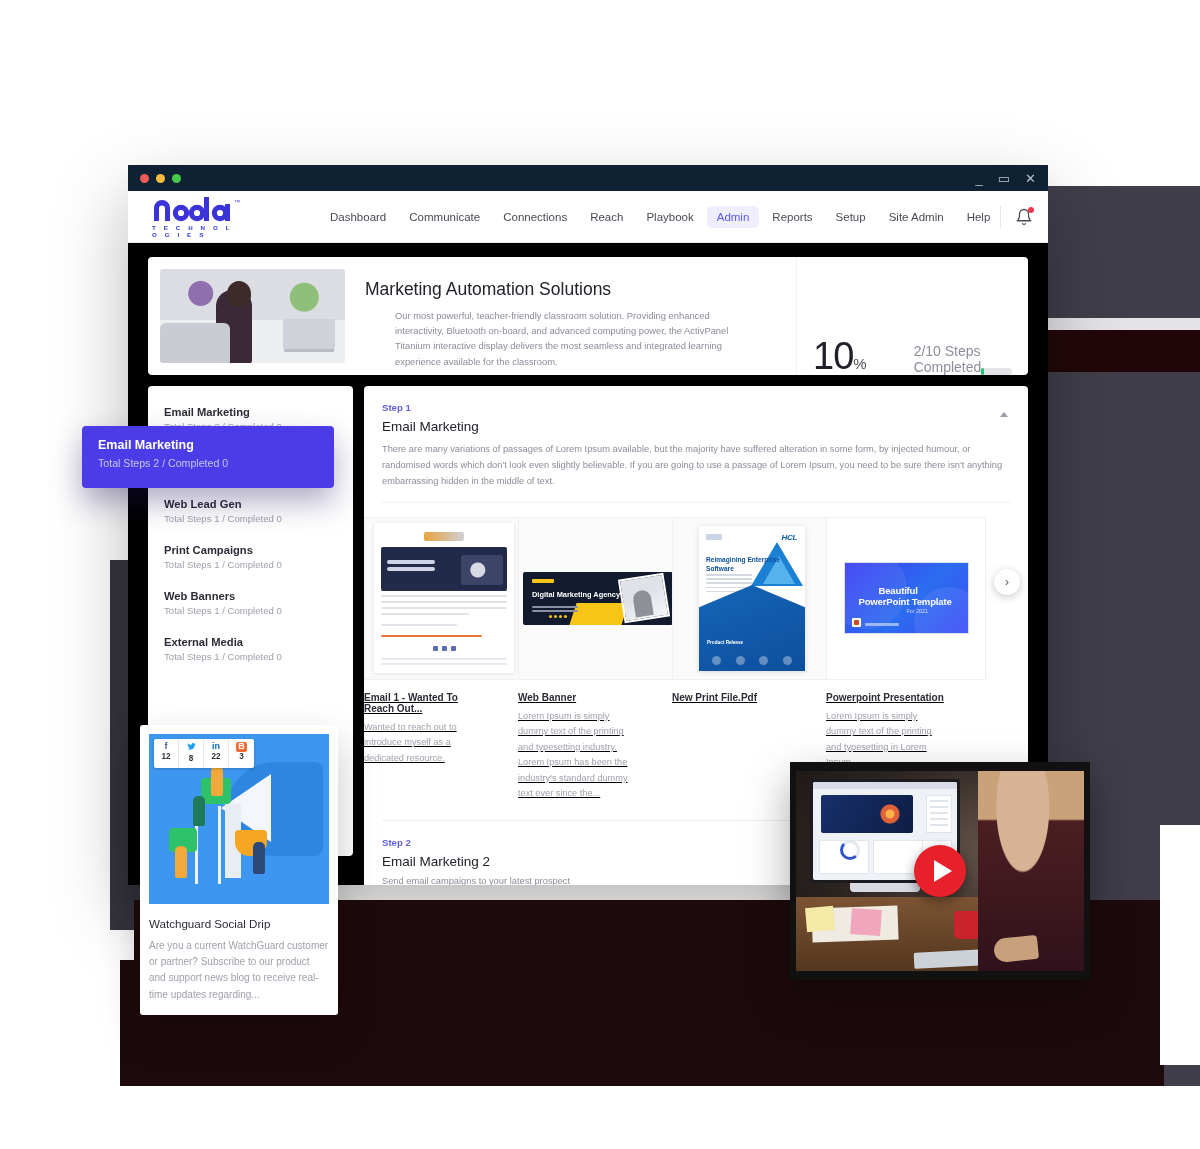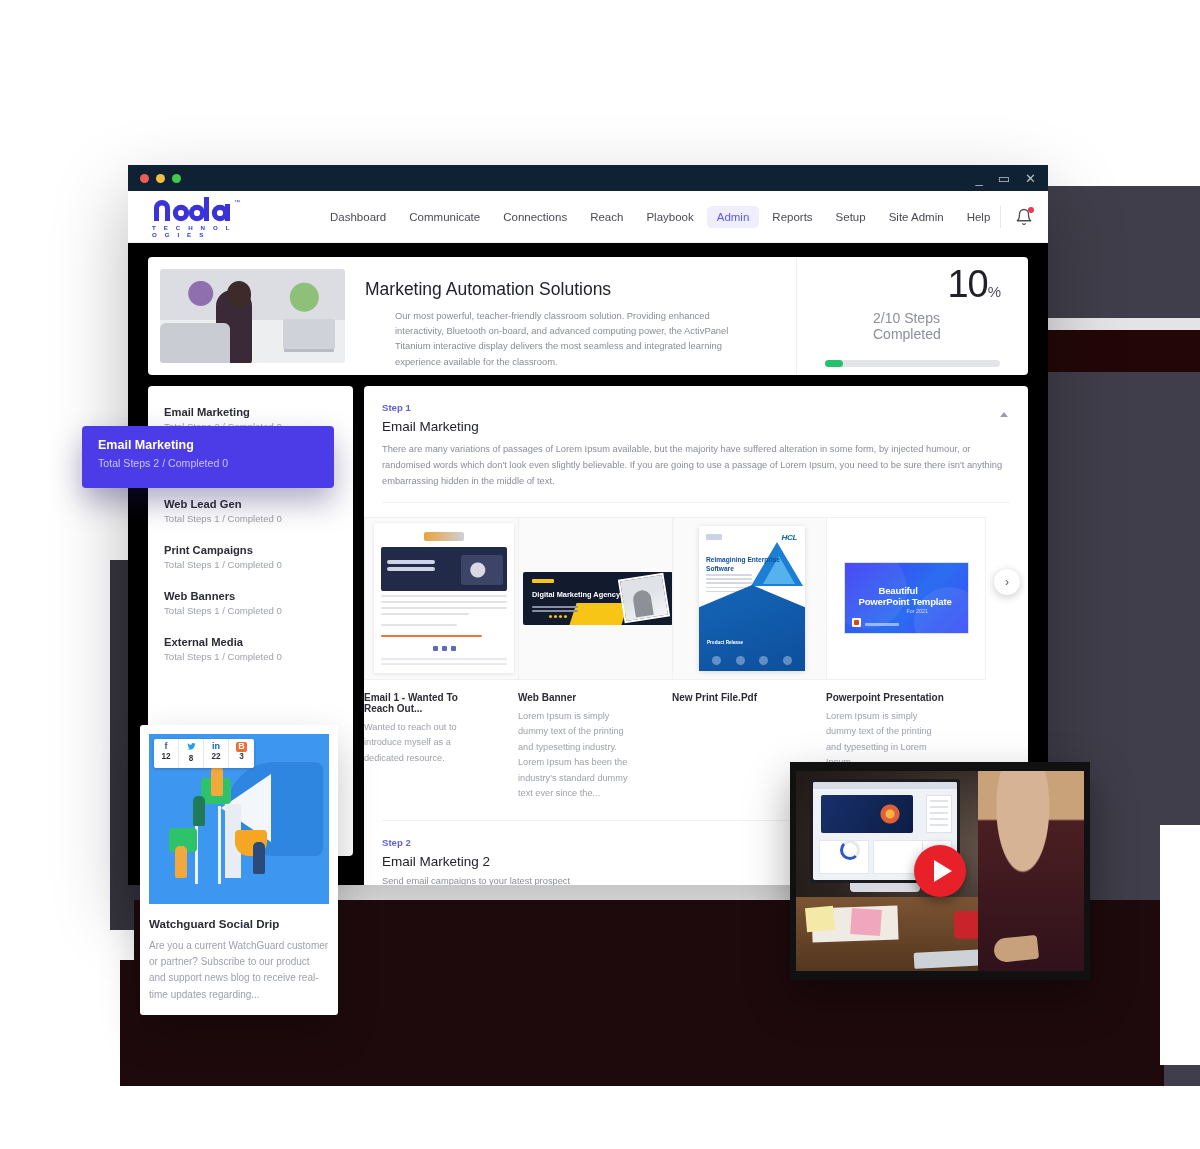--- a/index.html
+++ b/index.html
@@ -123,21 +123,21 @@
   }
   .hero-sofa {
     position:absolute; left:0; bottom:0; width:70px; height:40px;
     background:#c9ccd2; border-radius:6px 6px 0 0;
   }
   .hero-text { flex:1; padding:22px 20px 12px 20px; }
   .hero-title { font-size:17.5px; color:#22232b; font-weight:400; margin-bottom:8px; }
   .hero-desc { font-size:9.4px; line-height:1.62; color:#8a8d99; max-width:365px;margin-left:30px; }
   .hero-progress {
     width:232px; flex:none; border-left:1px solid #f0f1f3;
-    padding:0 28px; display:flex; flex-direction:column;
+    padding:0 16px; display:flex; flex-direction:row;
     align-items:flex-end; justify-content:center; position:relative;
   }
   .pct { font-size:38px; color:#1f2029; font-weight:300; line-height:1; letter-spacing:-1px; }
   .pct span { font-size:15px; color:#4d4e58; }
   .steps-done { font-size:14px; color:#8c8f9a; margin-top:7px;margin-left:48px; }
   .bar { width:100%; height:7px; background:#e4e5e9; border-radius:4px; margin-top:18px; }
   .bar-fill { height:100%; background:#25c16f; border-radius:4px; width:10%; }
 
   
   .cols { display:flex; gap:11px; margin-top:11px; }
@@ -167,21 +167,21 @@
   .step-desc { font-size:9.3px; line-height:1.72; color:#8a8d99; margin-top:8px; }
   .collapse-arrow {
     position:absolute; right:20px; top:26px;
     width:0; height:0; border-left:4px solid transparent;
     border-right:4px solid transparent; border-bottom:5px solid #9a9da7;
     cursor:pointer;
   }
   .divider { height:1px; background:#eef0f2; margin:0 18px; }
 
   .assets { display:flex; align-items:flex-start; padding:14px 0 10px 0; position:relative; }
-  .asset { width:128px; flex:none; }
+  .asset { width:128px; flex:none;text-decoration:underline; }
   .asset-thumb {
     width:160px; height:163px; background:#fafafa;
     border:1px solid #f0f0f3; display:flex; align-items:center;
     justify-content:center; overflow:hidden; position:relative;
   }
   .asset-name { font-size:10px; font-weight:700; color:#2b2c36; margin-top:12px; padding-right:6px; }
   .asset-desc { font-size:9.2px; line-height:1.68; color:#9ea1ab; margin-top:6px; padding-right:12px; }
   .joiner {
     width:26px; flex:none; display:flex; align-items:center;
     justify-content:center; height:163px;
@@ -305,21 +305,21 @@
   .wg-stick { position:absolute; left:76px; top:70px; width:16px; height:74px; background:#e8edf3; }
   .wg-ladder { position:absolute; left:46px; top:72px; width:26px; height:78px; border-left:3px solid #eef2f7; border-right:3px solid #eef2f7; }
   .wg-chat1 { position:absolute; left:52px; top:44px; width:30px; height:26px; background:#2ec36a; border-radius:4px; }
   .wg-chat2 { position:absolute; left:20px; top:94px; width:28px; height:24px; background:#2ec36a; border-radius:4px; }
   .wg-chat-bg1 { position:absolute; left:48px; top:40px; width:34px; height:30px; background:#1f9fe0; border-radius:4px; z-index:-1; }
   .wg-p1 { position:absolute; left:62px; top:32px; width:12px; height:30px; background:#f2a93b; border-radius:5px 5px 2px 2px; }
   .wg-p2 { position:absolute; left:26px; top:112px; width:12px; height:32px; background:#f2a93b; border-radius:5px 5px 2px 2px; }
   .wg-p3 { position:absolute; left:104px; top:108px; width:12px; height:32px; background:#2b4a7a; border-radius:5px 5px 2px 2px; }
   .wg-p4 { position:absolute; left:44px; top:62px; width:12px; height:30px; background:#1f7a5a; border-radius:5px 5px 2px 2px; }
   .wg-yellow { position:absolute; left:86px; top:96px; width:32px; height:26px; background:#f5a623; border-radius:4px 4px 14px 14px; }
-  .wg-name { font-size:11.6px; font-weight:700; color:#2b2c36; margin-top:13px; }
+  .wg-name { font-size:11.6px; font-weight:400; color:#2b2c36; margin-top:13px; }
   .wg-desc { font-size:10px; line-height:1.62; color:#9ea1ab; margin-top:8px; }
 
   
   .video-card {
     position:absolute; left:790px; top:762px; width:300px; height:218px;
     background:#111; box-shadow:0 18px 40px rgba(0,0,0,.35);
     z-index:50; overflow:hidden; padding:9px 6px;
   }
   .video-inner {
     width:100%; height:100%; position:relative; overflow:hidden;

